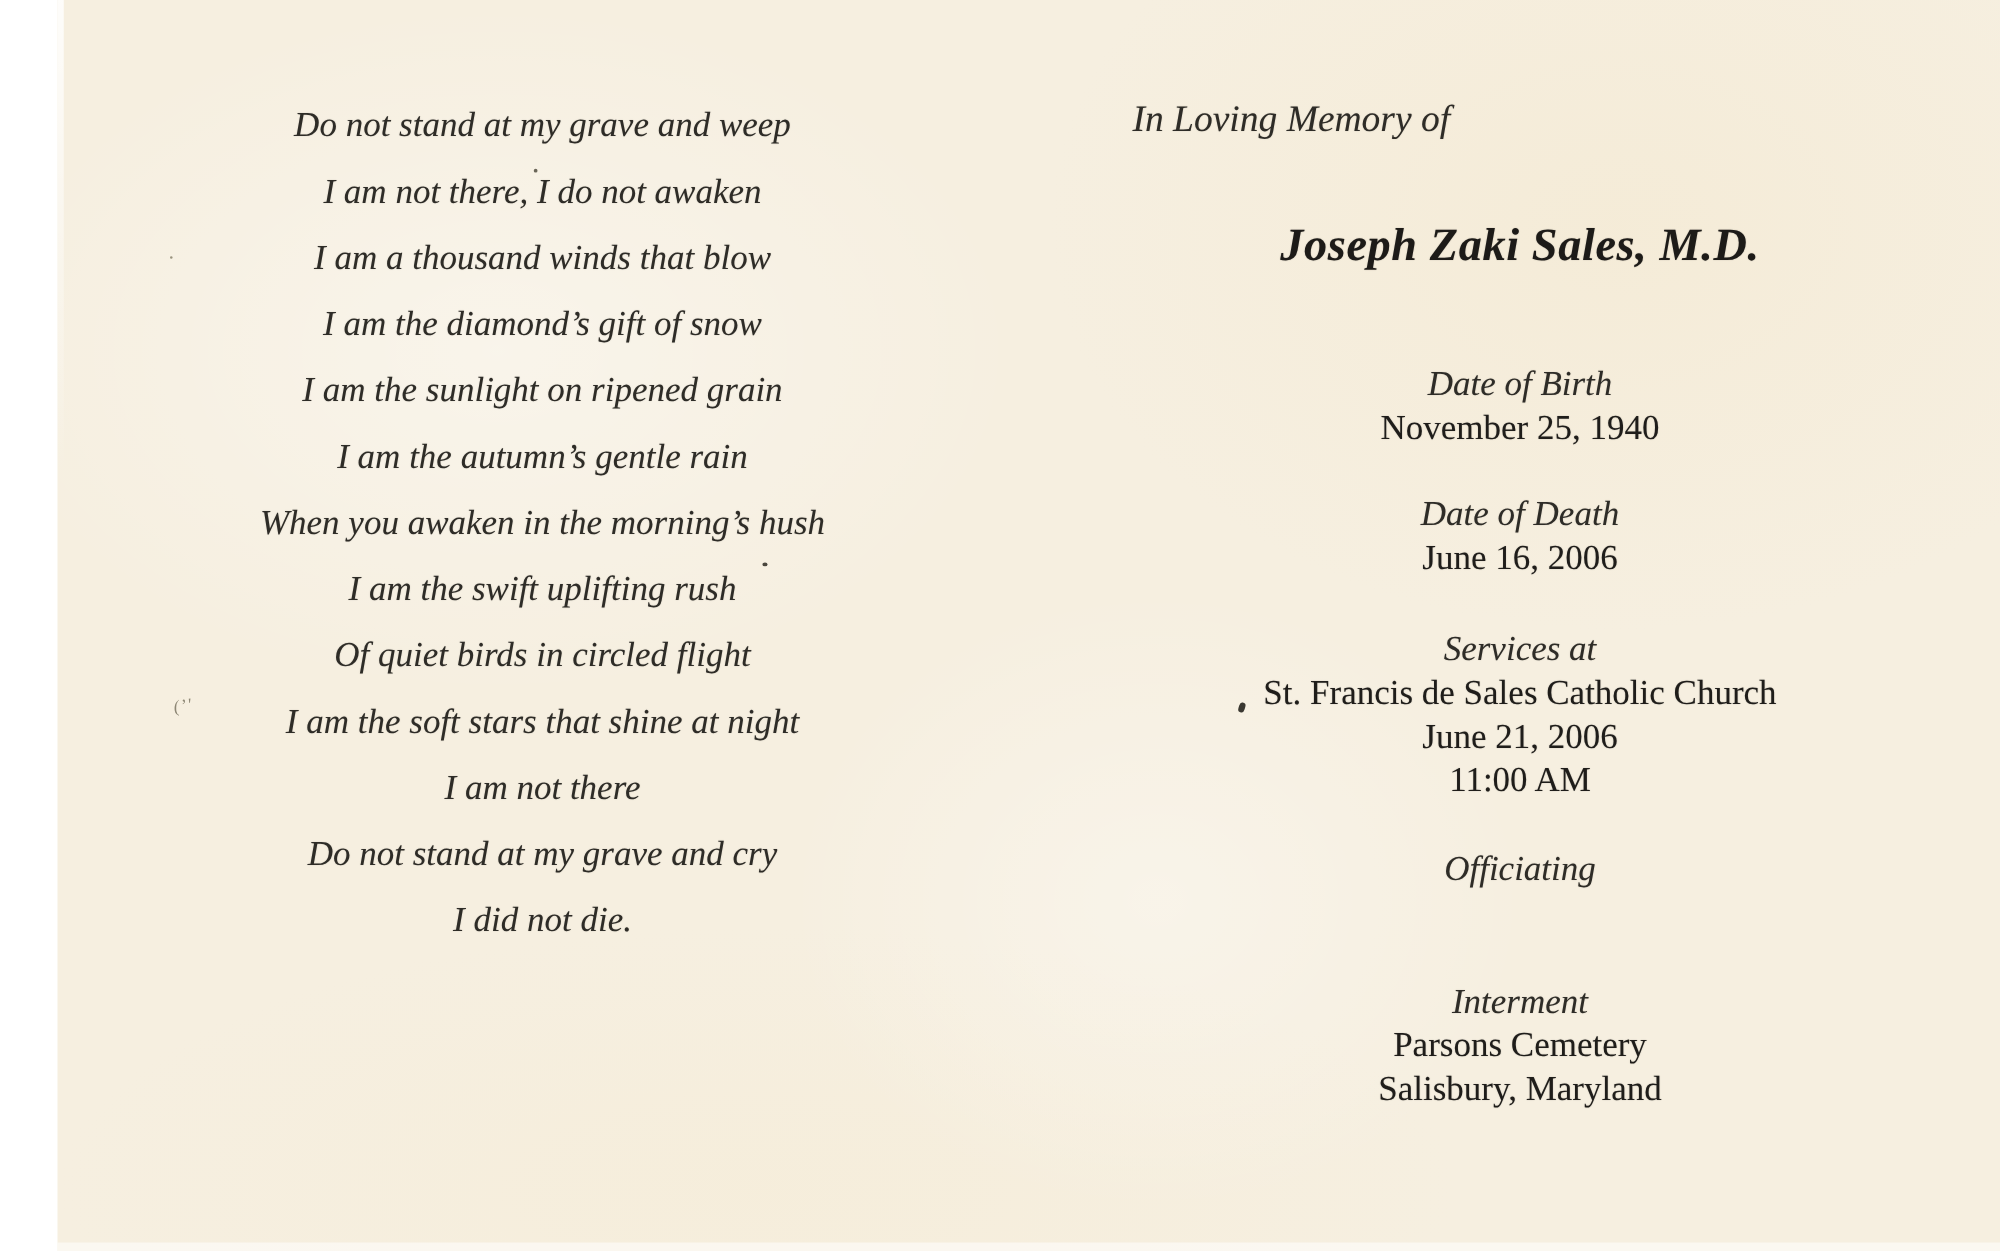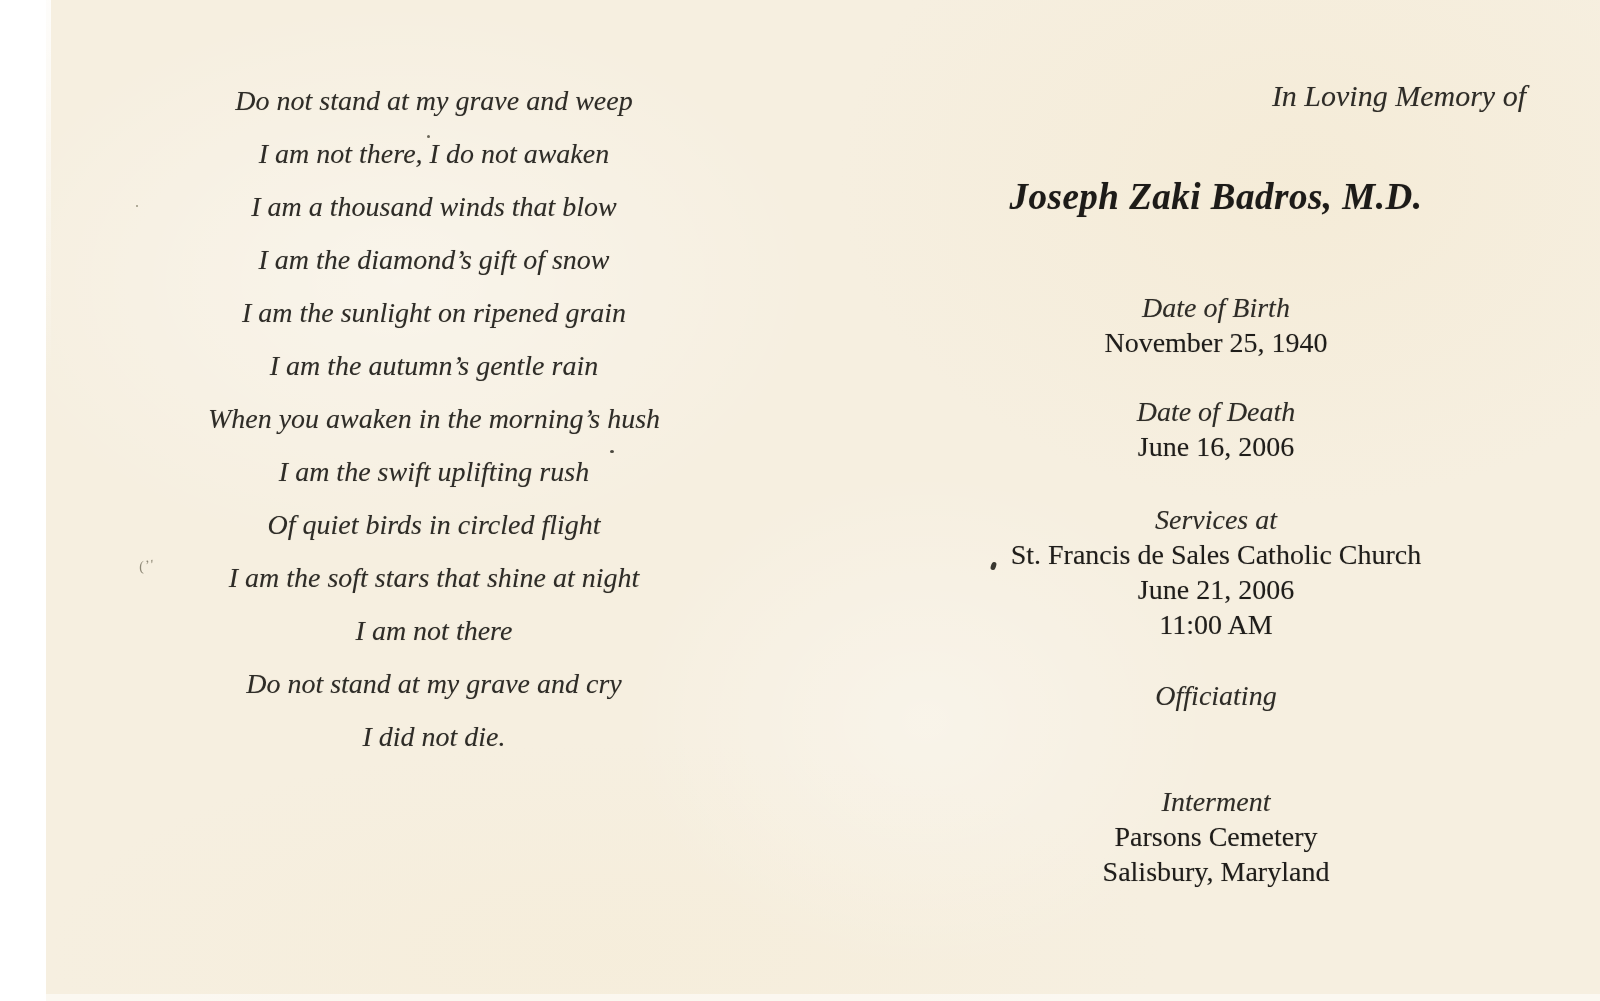--- a/index.html
+++ b/index.html
@@ -32,21 +32,21 @@
     font-size: 28px;
     line-height: 53px;
     color: #2e2c27;
     text-shadow: 0 0 1px rgba(46,44,39,0.25);
   }
 
   
   .right-page { position: absolute; left: 860px; top: 0; width: 620px; height: 1001px; }
   .memory-header {
     position: absolute; left: 0; top: 80px; width: 620px;
-    text-align: right; font-style: italic;
+    text-align: left; font-style: italic;
     font-size: 30px; line-height: 32px;
     color: #2e2c27;
     text-shadow: 0 0 1px rgba(46,44,39,0.25);
   }
   .deceased-name {
     position: absolute; left: 0; top: 175px; width: 620px;
     text-align: center;
     font-style: italic; font-weight: bold;
     font-size: 37px; line-height: 44px;
     letter-spacing: 0.5px;
@@ -127,21 +127,21 @@
     <div class="poem-line">I am the swift uplifting rush</div>
     <div class="poem-line">Of quiet birds in circled flight</div>
     <div class="poem-line">I am the soft stars that shine at night</div>
     <div class="poem-line">I am not there</div>
     <div class="poem-line">Do not stand at my grave and cry</div>
     <div class="poem-line">I did not die.</div>
   </div>
 
   <div class="right-page">
     <div class="memory-header">In Loving Memory of</div>
-    <div class="deceased-name">Joseph Zaki Badros, M.D.</div>
+    <div class="deceased-name">Joseph Zaki Sales, M.D.</div>
 
     <div class="group g-dob">
       <div class="label">Date of Birth</div>
       <div class="value">November 25, 1940</div>
     </div>
 
     <div class="group g-dod">
       <div class="label">Date of Death</div>
       <div class="value">June 16, 2006</div>
     </div>

